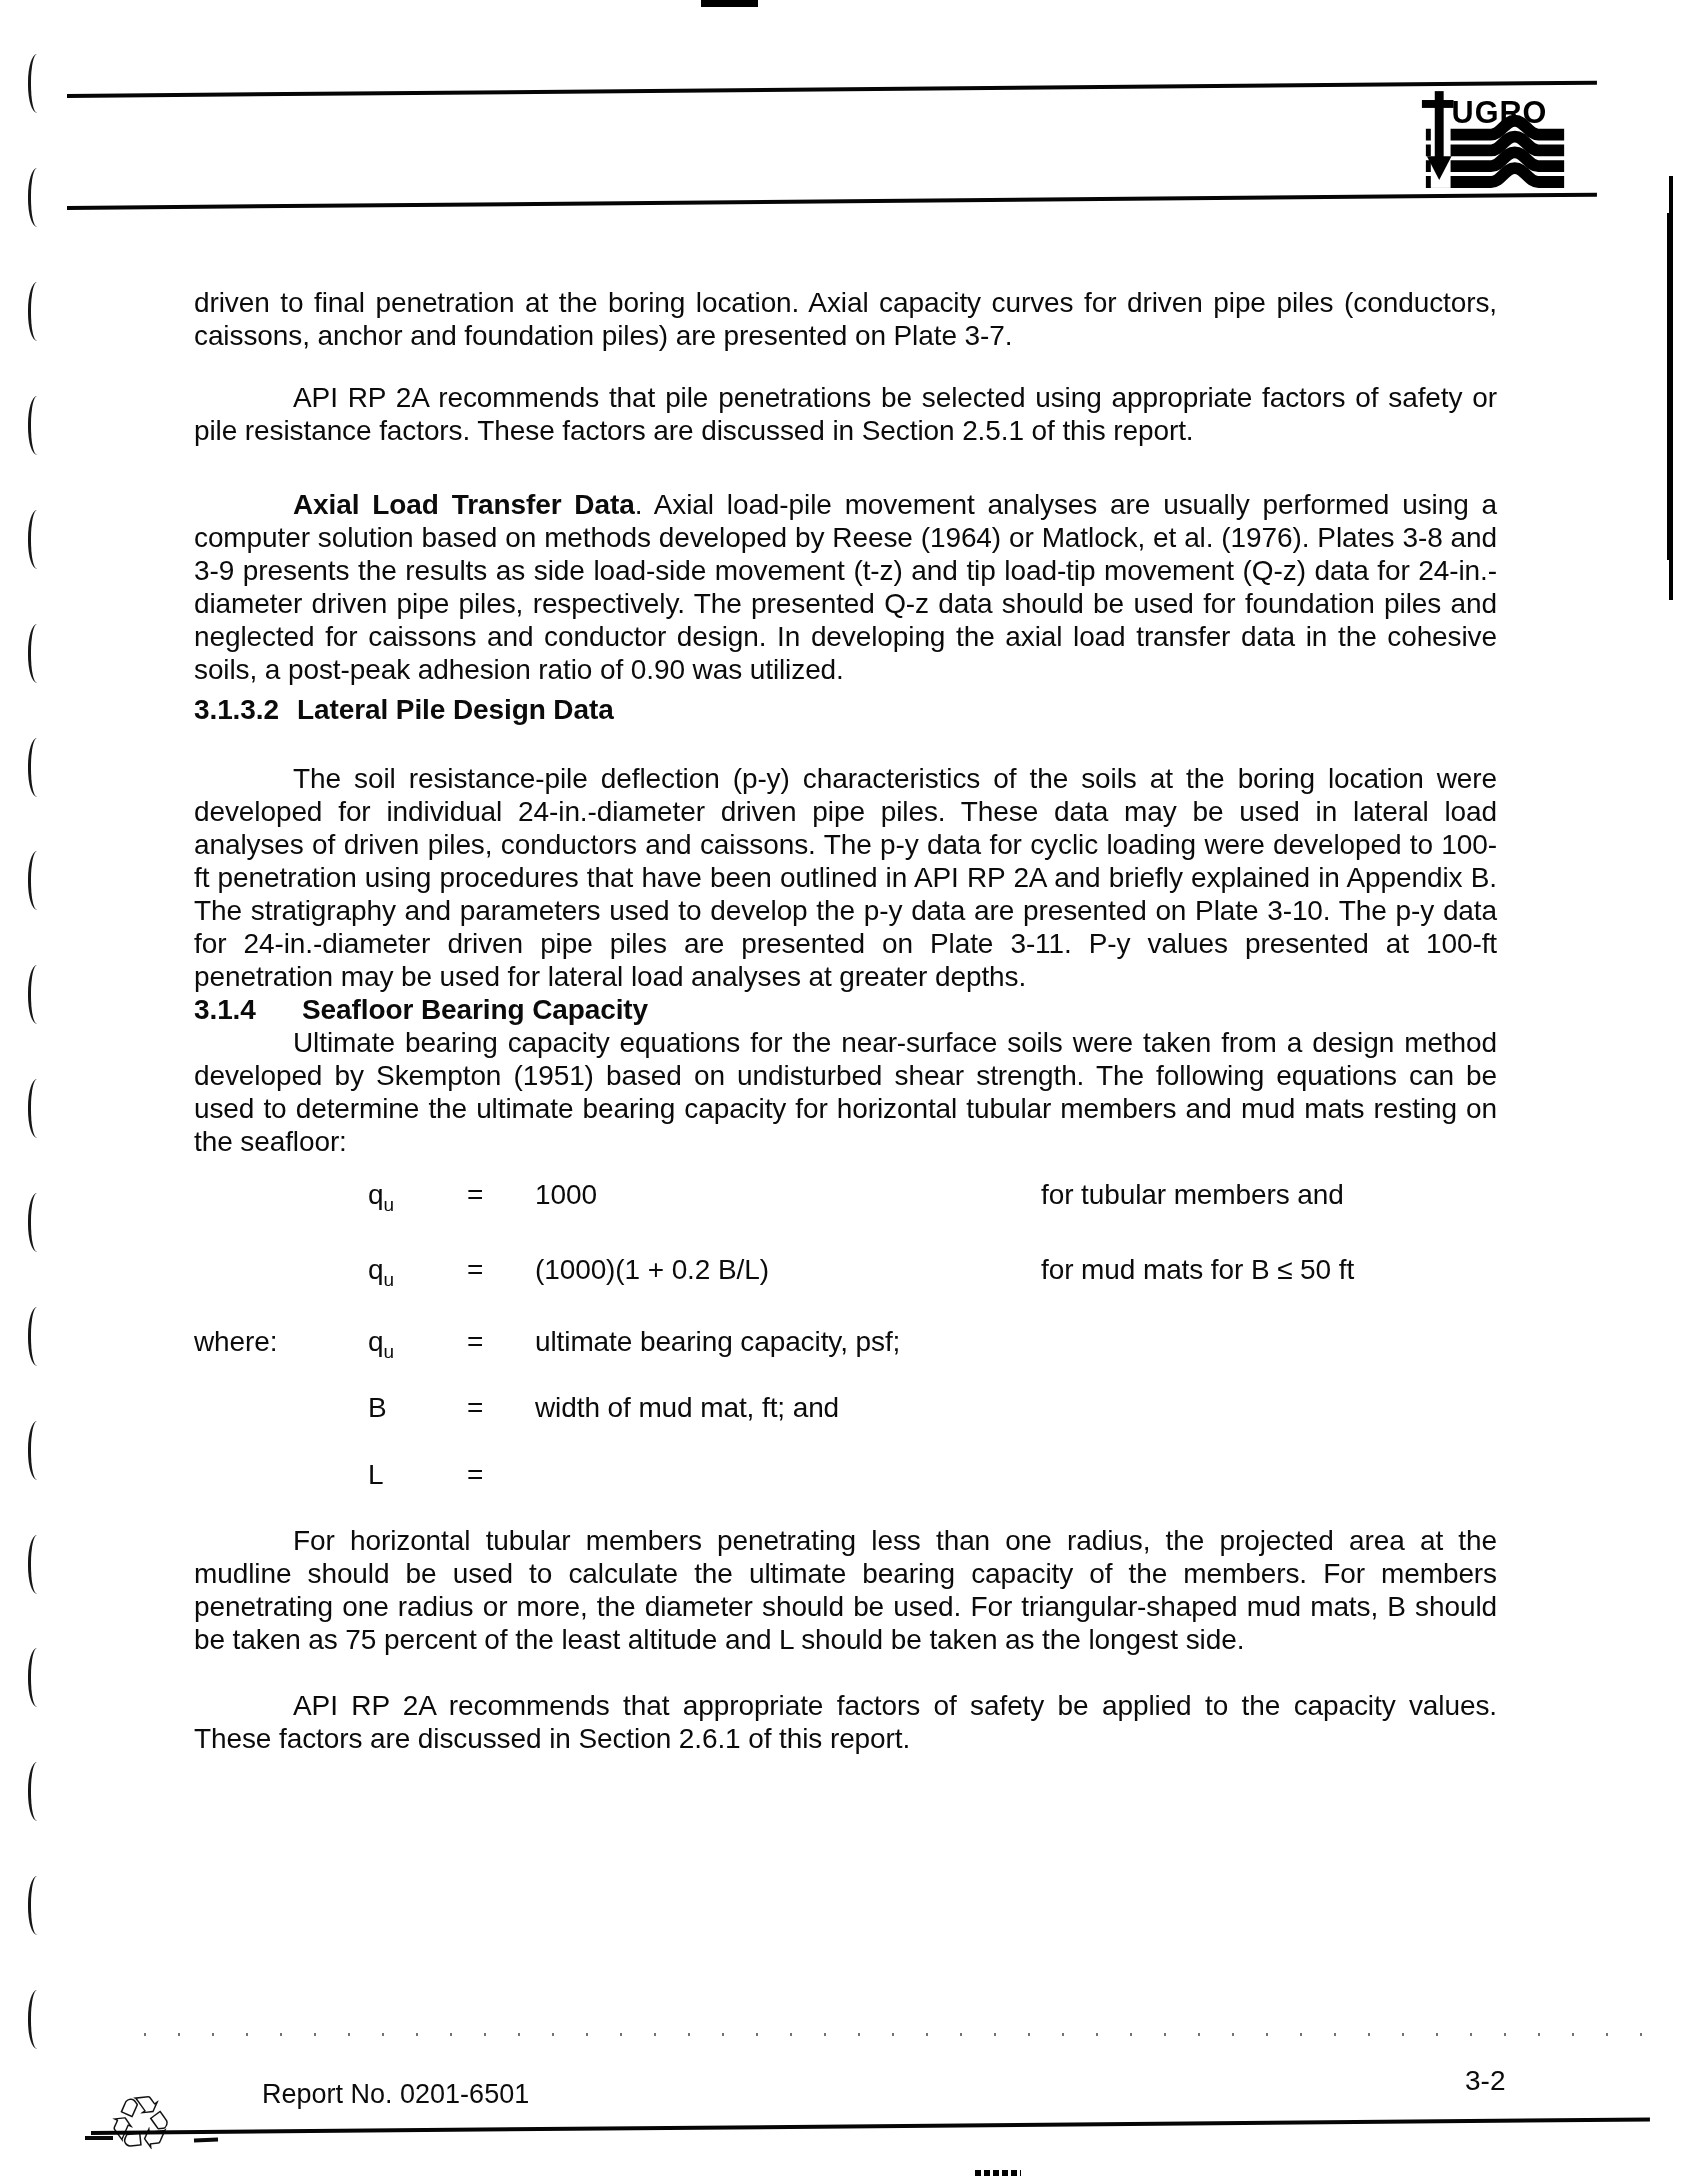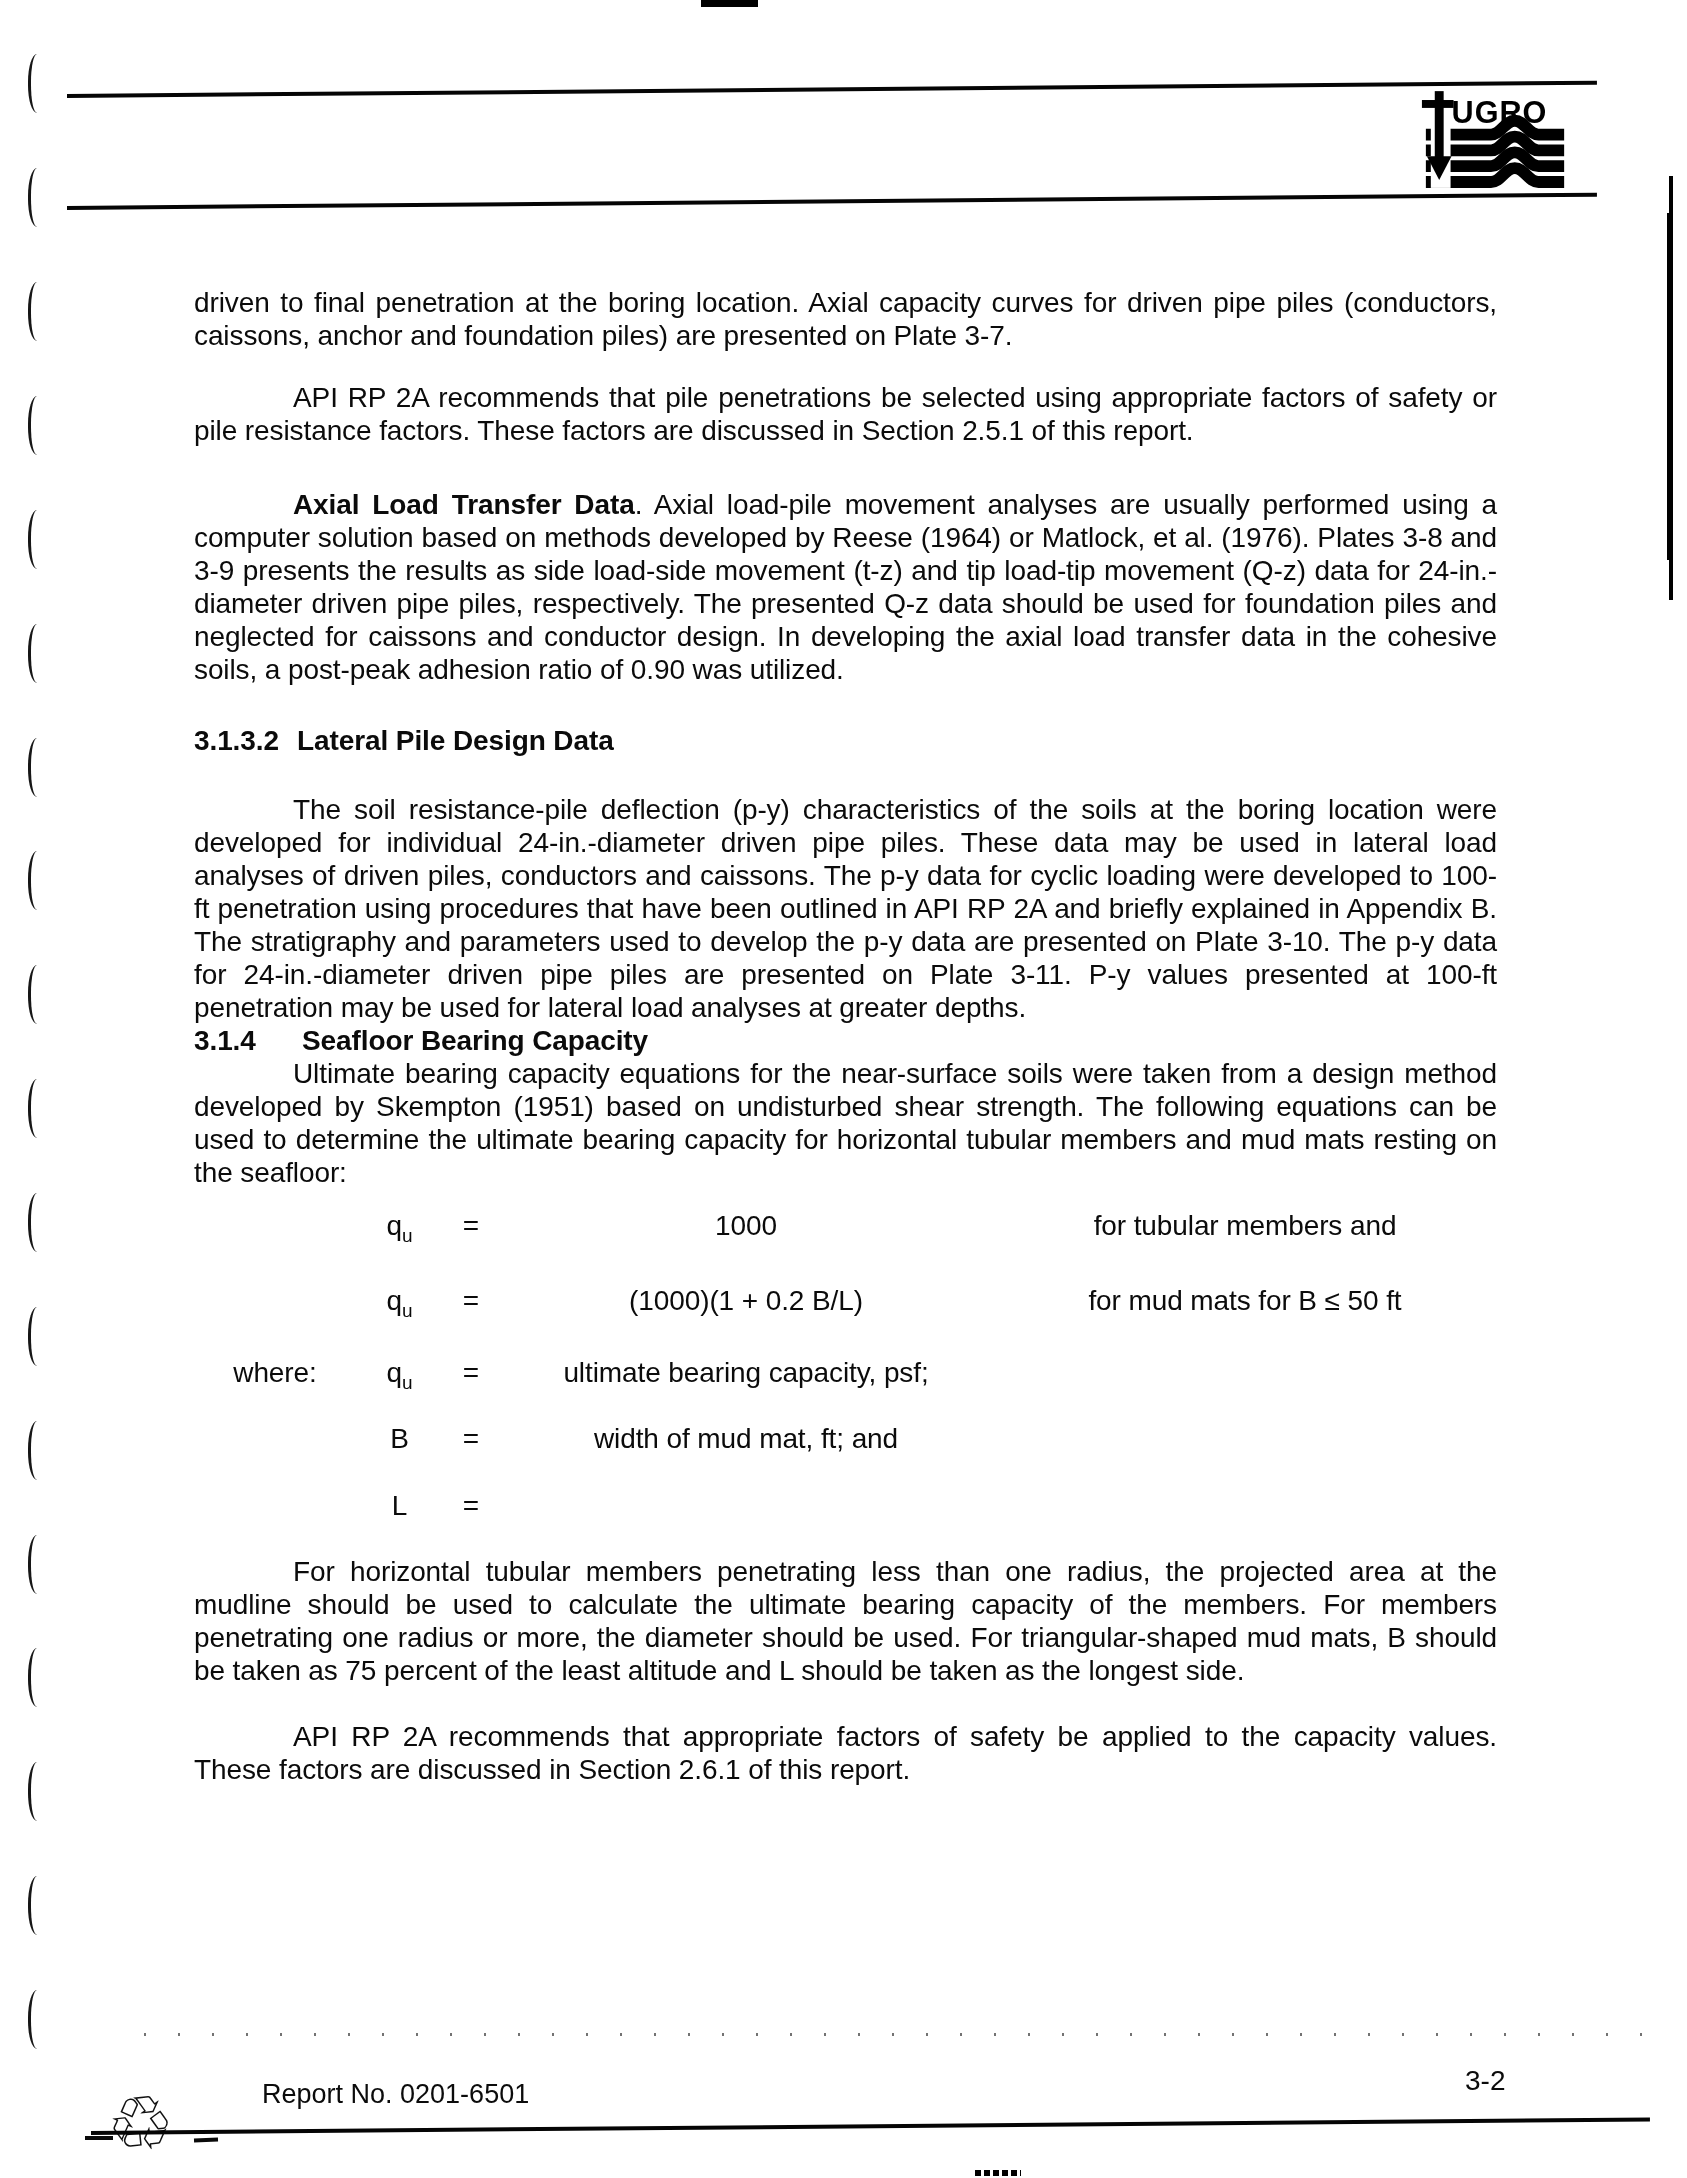--- a/index.html
+++ b/index.html
@@ -30,27 +30,27 @@
            font-size:28px;line-height:33px;text-align:justify;letter-spacing:-0.1px;}
   .content p{margin:0;}
   .indent{text-indent:99px;}
   .b{font-weight:bold;}
   h3.sec{margin:0;font-size:28px;line-height:33px;font-weight:bold;text-align:left;}
   .hnum{display:inline-block;font-weight:bold;}
   .w1{width:103px;}
   .w2{width:108px;}
   #p1{margin-bottom:29px;}
   #p2{margin-bottom:41px;}
-  #p3{margin-bottom:38px;}
+  #p3{margin-bottom:7px;}
   #h1a{margin-bottom:36px;}
   #p4{}
   #h2a{}
   #p5{margin-bottom:20px;}
   #p6{margin-bottom:33px;}
-  .eqrow{display:grid;grid-template-columns:162px 87px 56px 494px 1fr;text-align:center;}
+  .eqrow{display:grid;grid-template-columns:162px 87px 56px 494px 1fr;text-align:left;gap:12px;}
   .eqrow sub{font-size:19px;line-height:1;}
   #eq1{margin-bottom:39px;}
   #eq2{margin-bottom:37px;}
   #eq3{margin-bottom:30px;}
   #eq4{margin-bottom:32px;}
   #eq5{margin-bottom:30px;}
   
   #recycle{position:absolute;left:107px;top:2087px;font-size:75px;line-height:1;color:#111;
            transform:rotate(-6deg);font-family:"DejaVu Sans",sans-serif;}
   #reportno{position:absolute;left:262px;top:2079px;font-size:27px;}

